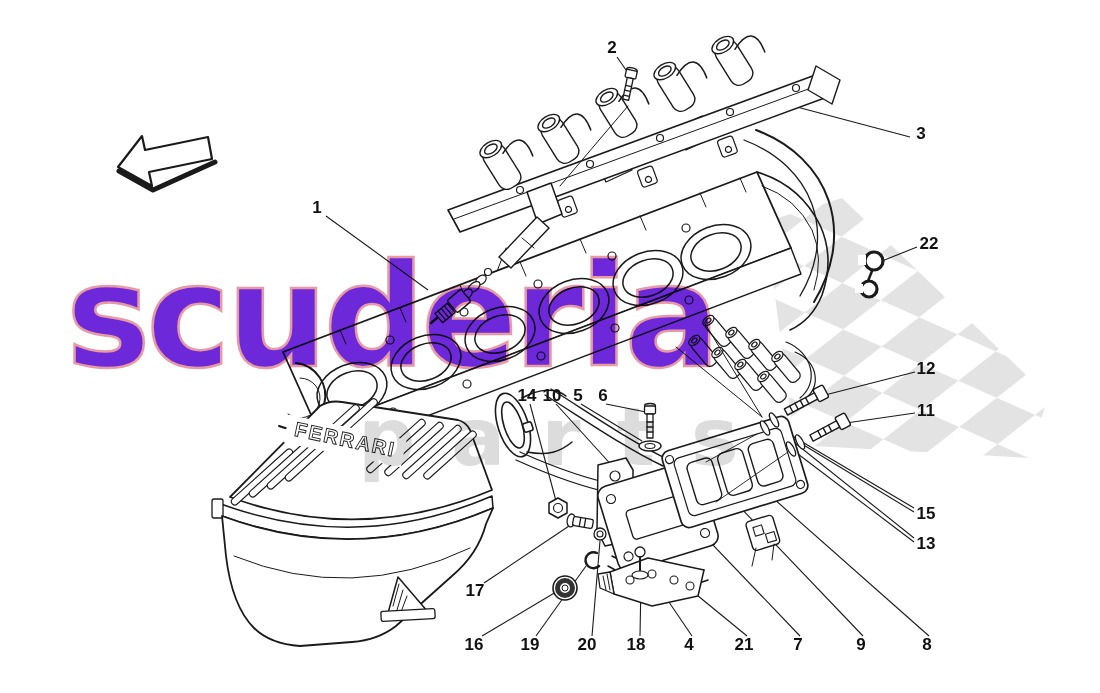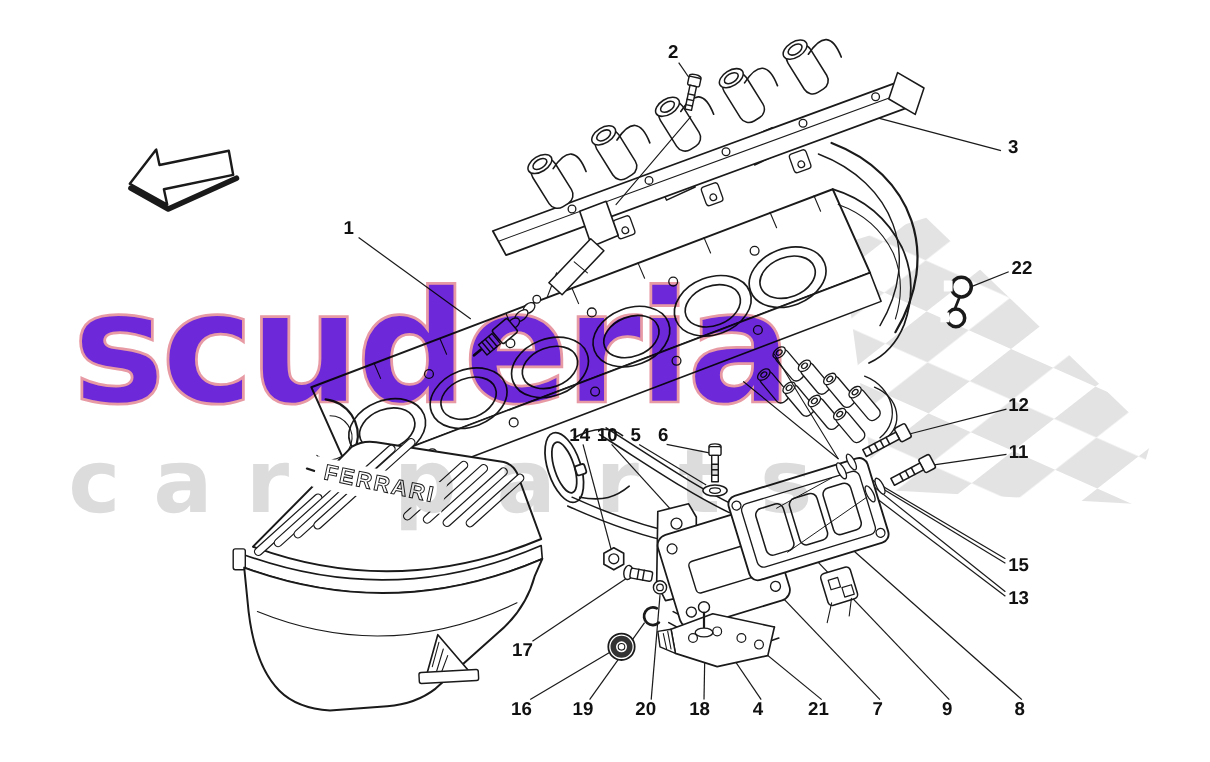--- a/index.html
+++ b/index.html
@@ -518,16 +518,15 @@
         <text x="636" y="650" text-anchor="middle" class="callout">18</text>
         <text x="689" y="650" text-anchor="middle" class="callout">4</text>
         <text x="744" y="650" text-anchor="middle" class="callout">21</text>
         <text x="798" y="650" text-anchor="middle" class="callout">7</text>
         <text x="861" y="650" text-anchor="middle" class="callout">9</text>
         <text x="927" y="650" text-anchor="middle" class="callout">8</text>
       </g>
 </svg>
 
 <div class="wm" id="wm-brand">scuderia</div>
-<div class="wm" id="wm-car">car</div>
 <div class="wm" id="wm-parts">parts</div>
 
 </div>
 
 </body></html>

